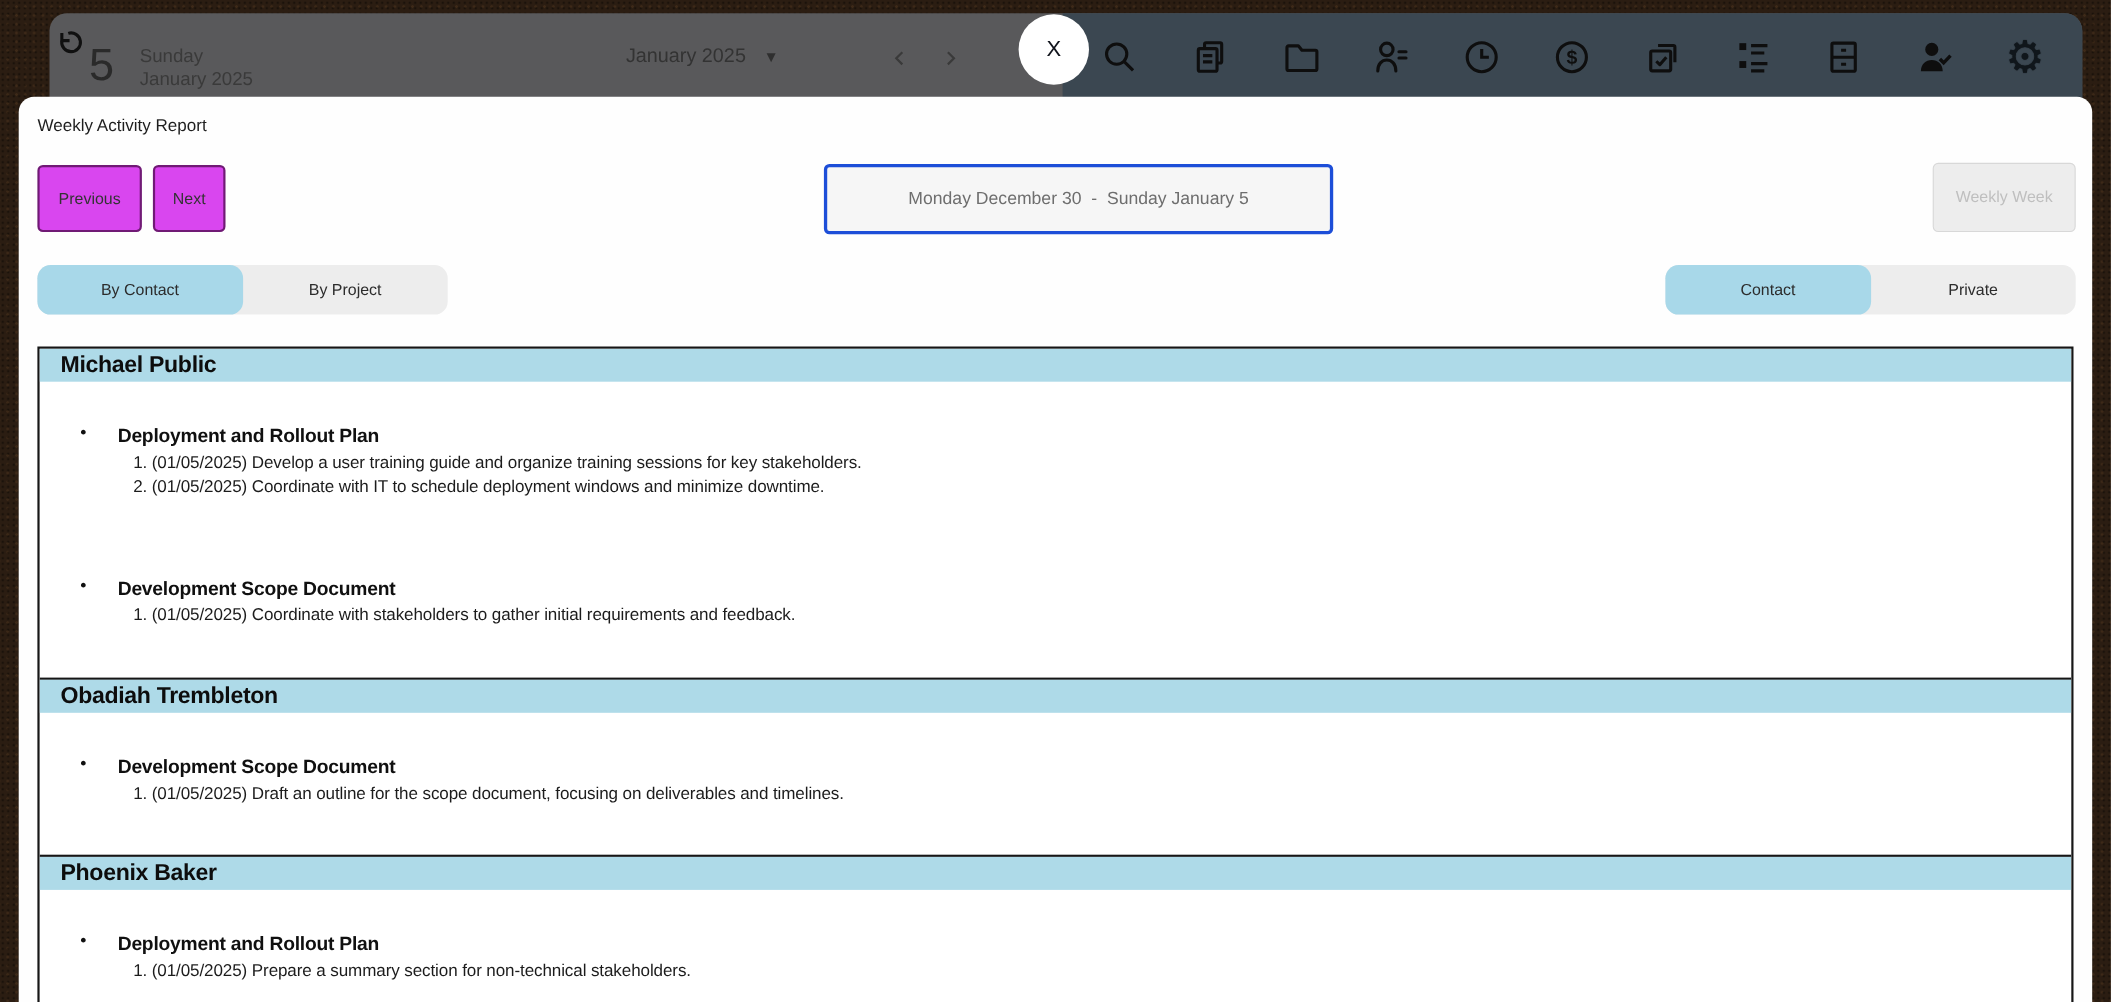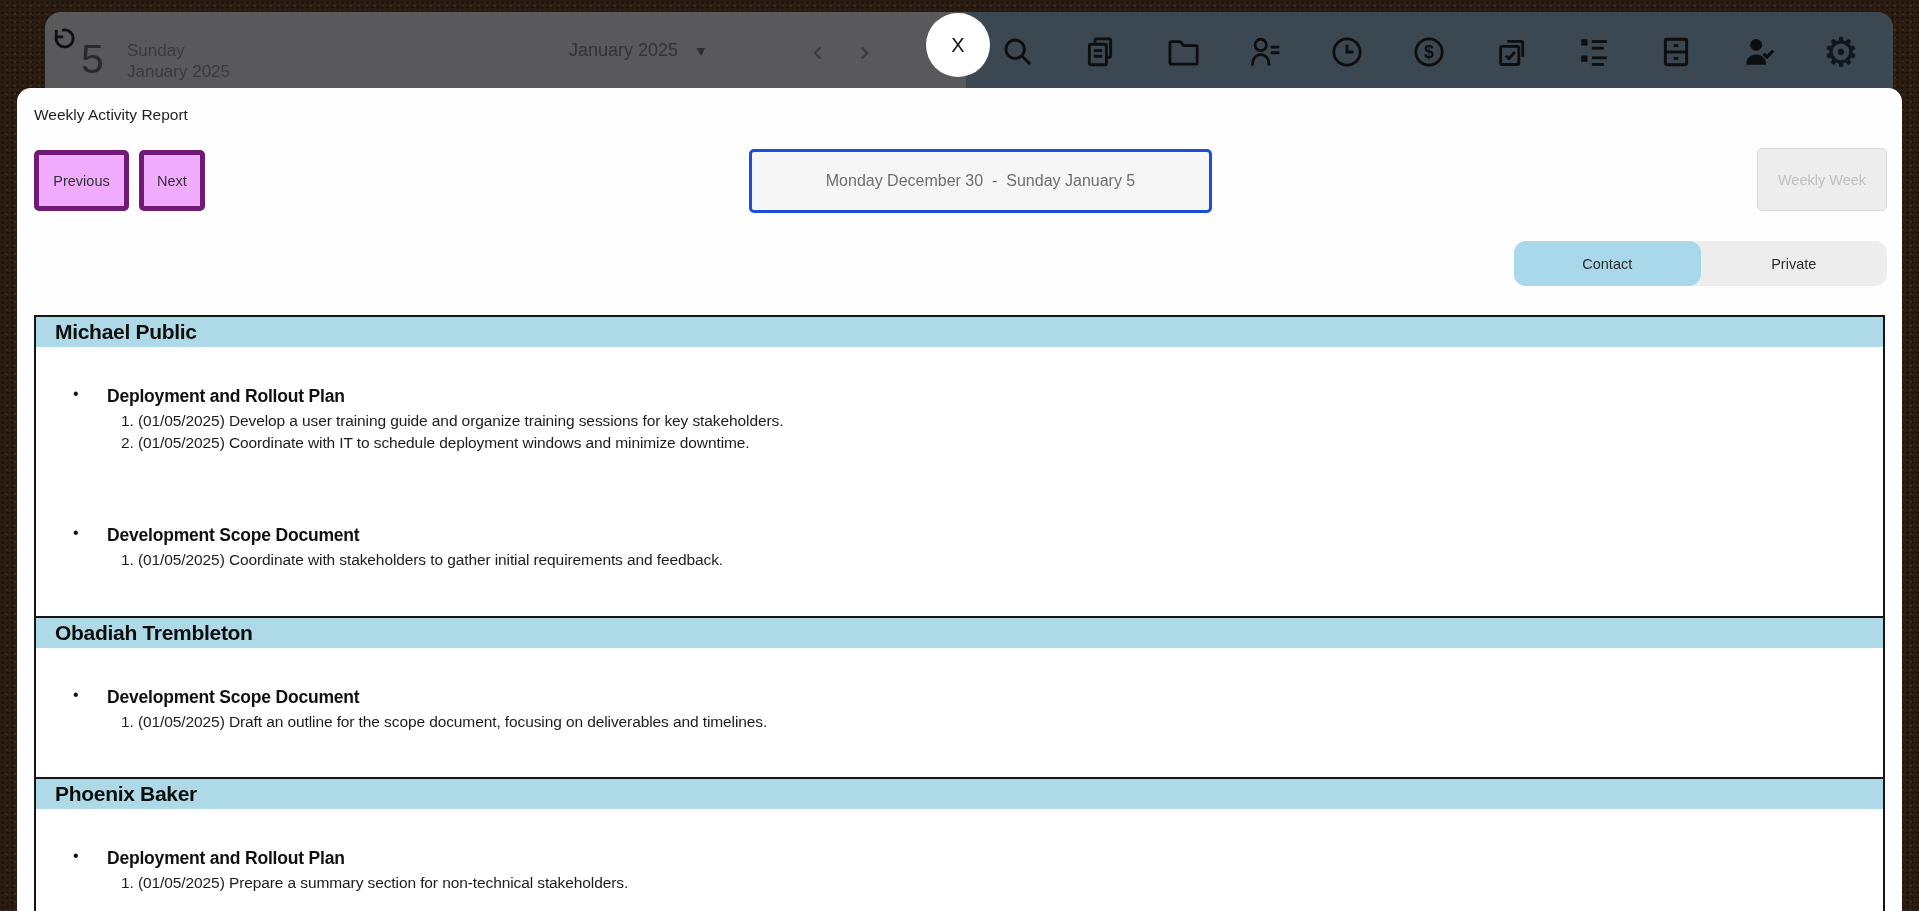--- a/index.html
+++ b/index.html
@@ -32,21 +32,21 @@
     display:flex; align-items:center; justify-content:center; cursor:pointer; }
   .gear-glyph { font-size:40px; line-height:36px; color:#10161b; text-shadow:0 0 1px #10161b; }
   .close-fab { position:absolute; left:881px; top:1px; width:64px; height:64px; border-radius:50%;
     background:#fff; border:none; font-size:20px; color:#10131b; cursor:pointer; z-index:5;
     display:flex; align-items:center; justify-content:center; }
 
   
   .modal { position:absolute; left:17px; top:88px; width:1885px; height:823px; background:#fefefe;
     border-radius:14px 14px 0 0; }
   .modal-title { position:absolute; left:17px; top:18px; font-size:15.5px; color:#1e1e1e; }
-  .btn { background:#f0abfc; border:5px solid #701a75; border-radius:5px; font-size:14.5px;
+  .btn { background:#d946ef; border:2px solid #701a75; border-radius:5px; font-size:14.5px;
     color:#333; cursor:pointer; font-family:inherit; }
   .prev-btn { position:absolute; left:17px; top:62px; width:95px; height:61px; }
   .next-btn { position:absolute; left:122px; top:62px; width:66px; height:61px; }
   .week-range { position:absolute; left:732px; top:61px; width:463px; height:64px;
     background:#f6f6f6; border:3px solid #1d4ed8; border-radius:5px; display:flex;
     align-items:center; justify-content:center; font-size:16px; color:#6e6e6e; white-space:pre; }
   .current-week { position:absolute; left:1740px; top:60px; width:130px; height:63px;
     background:#ededed; border:1px solid #d8d8d8; color:#bfbfbf; }
   .tab-group { position:absolute; top:153px; height:45px; width:373px; background:#ededed;
     border-radius:12px; display:flex; }
@@ -188,20 +188,24 @@
   <div class="modal">
     <div class="modal-title">Weekly Activity Report</div>
 
     <button class="btn prev-btn">Previous</button>
     <button class="btn next-btn">Next</button>
 
     <div class="week-range">Monday December 30  -  Sunday January 5</div>
 
     <button class="btn current-week">Weekly Week</button>
 
+    <div class="tab-group left">
+      <div class="tab selected">By Contact</div>
+      <div class="tab">By Project</div>
+    </div>
     <div class="tab-group right">
       <div class="tab selected">Contact</div>
       <div class="tab">Private</div>
     </div>
 
     <div class="report-body">
   <section class="report-section">
     <div class="section-header">Michael Public</div>
     <div class="section-content">
   <div class="project">

